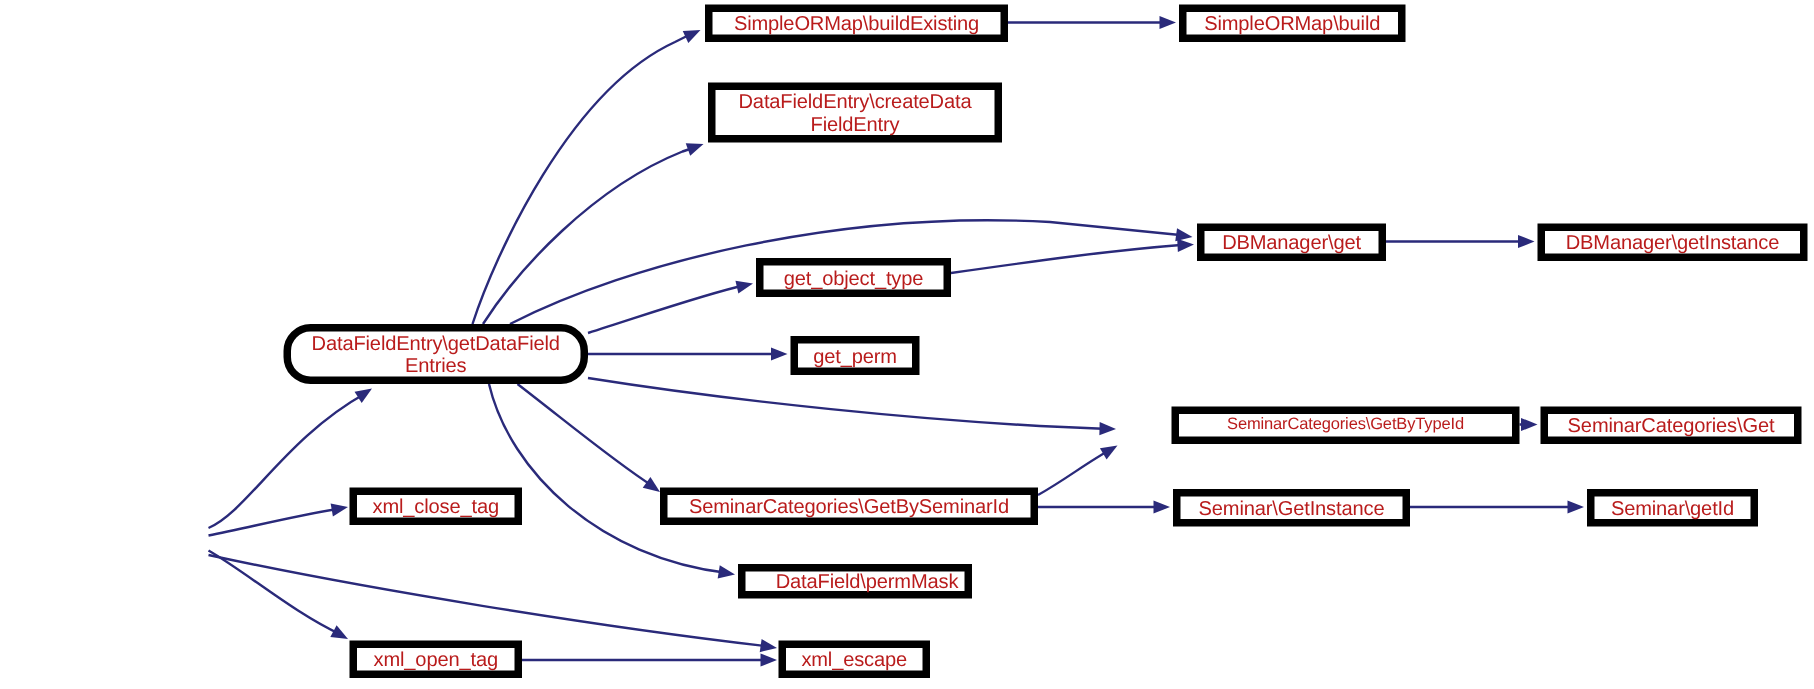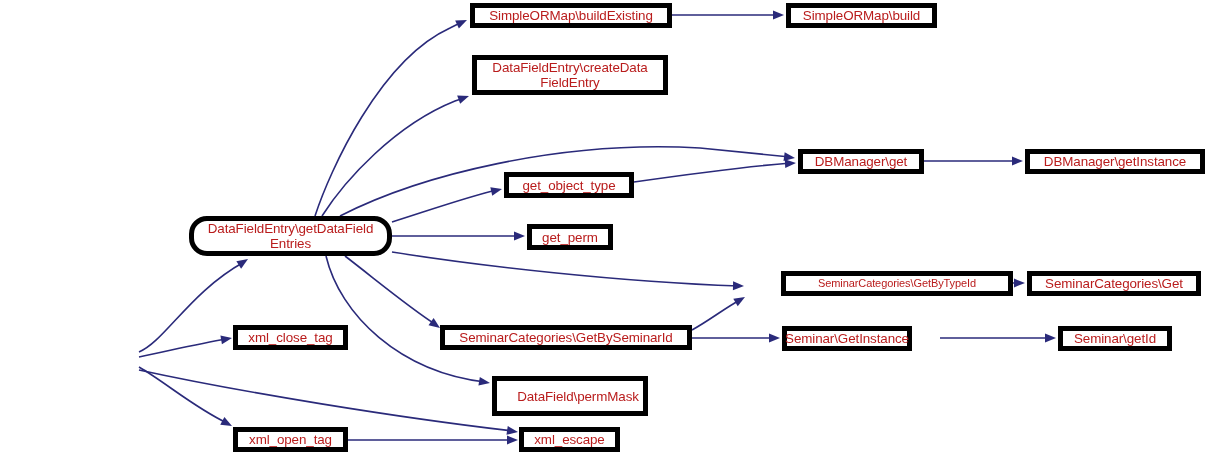--- a/index.html
+++ b/index.html
@@ -99,22 +99,22 @@
     <div class="gnode" style="left: 189px; top: 216px; width: 203px; height: 40px; border-color: rgb(0, 0, 0); background: rgb(255, 255, 255); font-size: 13.4px; border-radius: 18px;"><span class="glabel">DataFieldEntry\getDataField
 Entries</span></div>
     <div class="gnode" style="left: 233px; top: 325px; width: 115px; height: 25px; border-color: rgb(0, 0, 0); background: rgb(255, 255, 255); font-size: 13.4px; align-items: center;"><span class="glabel">xml_close_tag</span></div>
     <div class="gnode" style="left: 233px; top: 427px; width: 115px; height: 25px; border-color: rgb(0, 0, 0); background: rgb(255, 255, 255); font-size: 13.4px;"><span class="glabel">xml_open_tag</span></div>
     <div class="gnode" style="left: 470px; top: 3px; width: 202px; height: 25px; border-color: rgb(0, 0, 0); background: rgb(255, 255, 255); font-size: 13.4px;"><span class="glabel">SimpleORMap\buildExisting</span></div>
     <div class="gnode" style="left: 472px; top: 55px; width: 196px; height: 40px; border-color: rgb(0, 0, 0); background: rgb(255, 255, 255); font-size: 13.4px;"><span class="glabel">DataFieldEntry\createData
 FieldEntry</span></div>
     <div class="gnode" style="left: 504px; top: 172px; width: 130px; height: 26px; border-color: rgb(0, 0, 0); background: rgb(255, 255, 255); font-size: 13.4px;"><span class="glabel">get_object_type</span></div>
     <div class="gnode" style="left: 527px; top: 224px; width: 86px; height: 26px; border-color: rgb(0, 0, 0); background: rgb(255, 255, 255); font-size: 13.4px;"><span class="glabel">get_perm</span></div>
     <div class="gnode" style="left: 440px; top: 325px; width: 252px; height: 25px; border-color: rgb(0, 0, 0); background: rgb(255, 255, 255); font-size: 13.4px;"><span class="glabel">SeminarCategories\GetBySeminarId</span></div>
-    <div class="gnode" style="left: 492px; top: 376px; width: 156px; height: 40px; border-color: rgb(0, 0, 0); background: rgb(255, 255, 255); font-size: 13.4px; padding-left: 16px;"><span class="glabel">DataField\permMask</span></div>
+    <div class="gnode" style="left: 492px; top: 376px; width: 156px; height: 23px; border-color: rgb(0, 0, 0); background: rgb(255, 255, 255); font-size: 13.4px; padding-left: 16px;"><span class="glabel">DataField\permMask</span></div>
     <div class="gnode" style="left: 519px; top: 427px; width: 101px; height: 25px; border-color: rgb(0, 0, 0); background: rgb(255, 255, 255); font-size: 13.4px;"><span class="glabel">xml_escape</span></div>
     <div class="gnode" style="left: 798px; top: 149px; width: 126px; height: 25px; border-color: rgb(0, 0, 0); background: rgb(255, 255, 255); font-size: 13.4px;"><span class="glabel">DBManager\get</span></div>
     <div class="gnode" style="left: 746px; top: 271px; width: 232px; height: 25px; border-color: rgb(0, 0, 0); background: rgb(255, 255, 255); font-size: 11px; margin-left: 35px;"><span class="glabel">SeminarCategories\GetByTypeId</span></div>
-    <div class="gnode" style="left: 782px; top: 326px; width: 130px; height: 25px; border-color: rgb(0, 0, 0); background: rgb(255, 255, 255); font-size: 13.4px;"><span class="glabel">Seminar\GetInstance</span></div>
+    <div class="gnode" style="left: 782px; top: 326px; width: 158px; height: 25px; border-color: rgb(0, 0, 0); background: rgb(255, 255, 255); font-size: 13.4px;"><span class="glabel">Seminar\GetInstance</span></div>
     <div class="gnode" style="left: 786px; top: 3px; width: 151px; height: 25px; border-color: rgb(0, 0, 0); background: rgb(255, 255, 255); font-size: 13.4px;"><span class="glabel">SimpleORMap\build</span></div>
     <div class="gnode" style="left: 1025px; top: 149px; width: 180px; height: 25px; border-color: rgb(0, 0, 0); background: rgb(255, 255, 255); font-size: 13.4px;"><span class="glabel">DBManager\getInstance</span></div>
     <div class="gnode" style="left: 1027px; top: 271px; width: 174px; height: 25px; border-color: rgb(0, 0, 0); background: rgb(255, 255, 255); font-size: 13.4px;"><span class="glabel">SeminarCategories\Get</span></div>
     <div class="gnode" style="left: 1058px; top: 326px; width: 114px; height: 25px; border-color: rgb(0, 0, 0); background: rgb(255, 255, 255); font-size: 13.4px; align-items: flex-end;"><span class="glabel">Seminar\getId</span></div>
   </div>
 
 </body></html>

